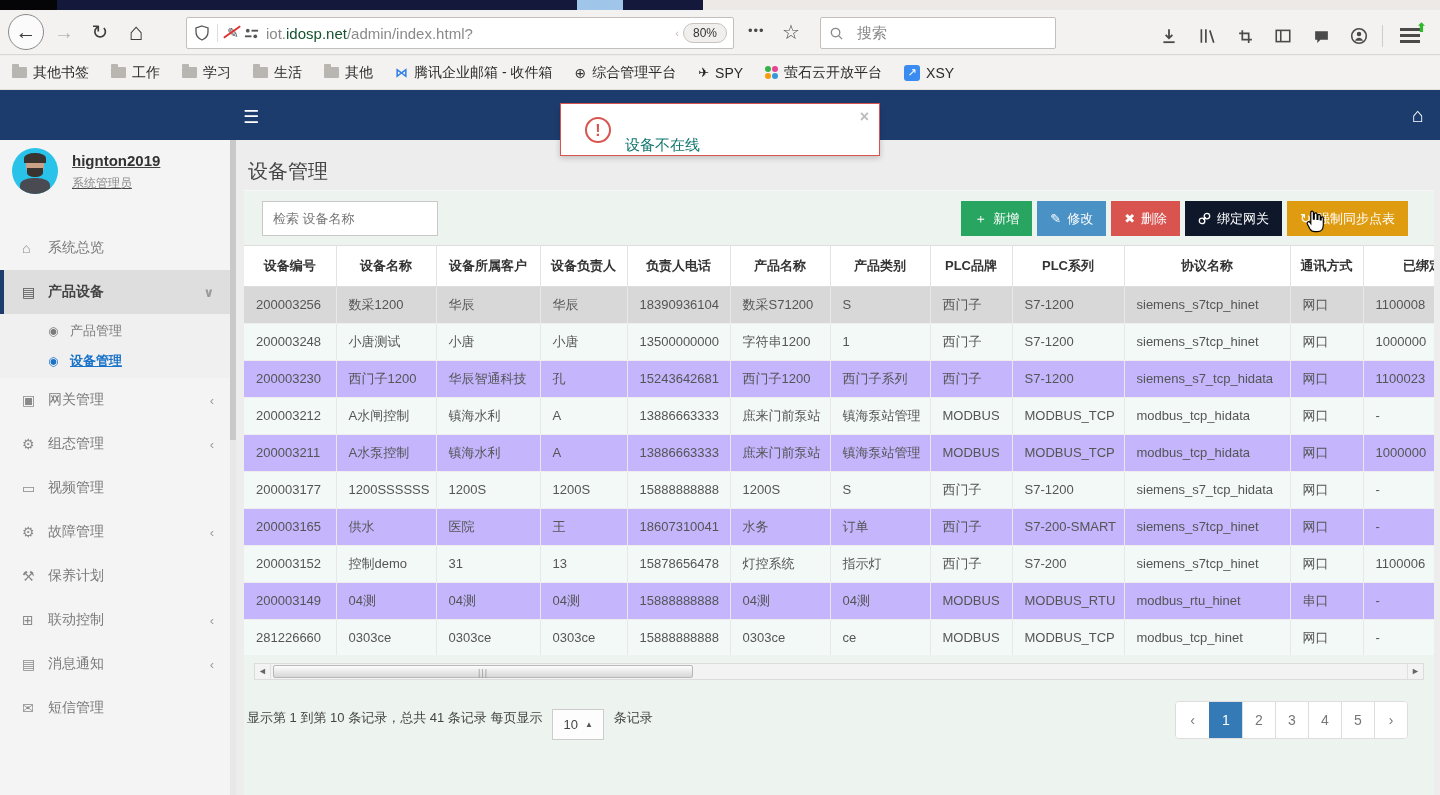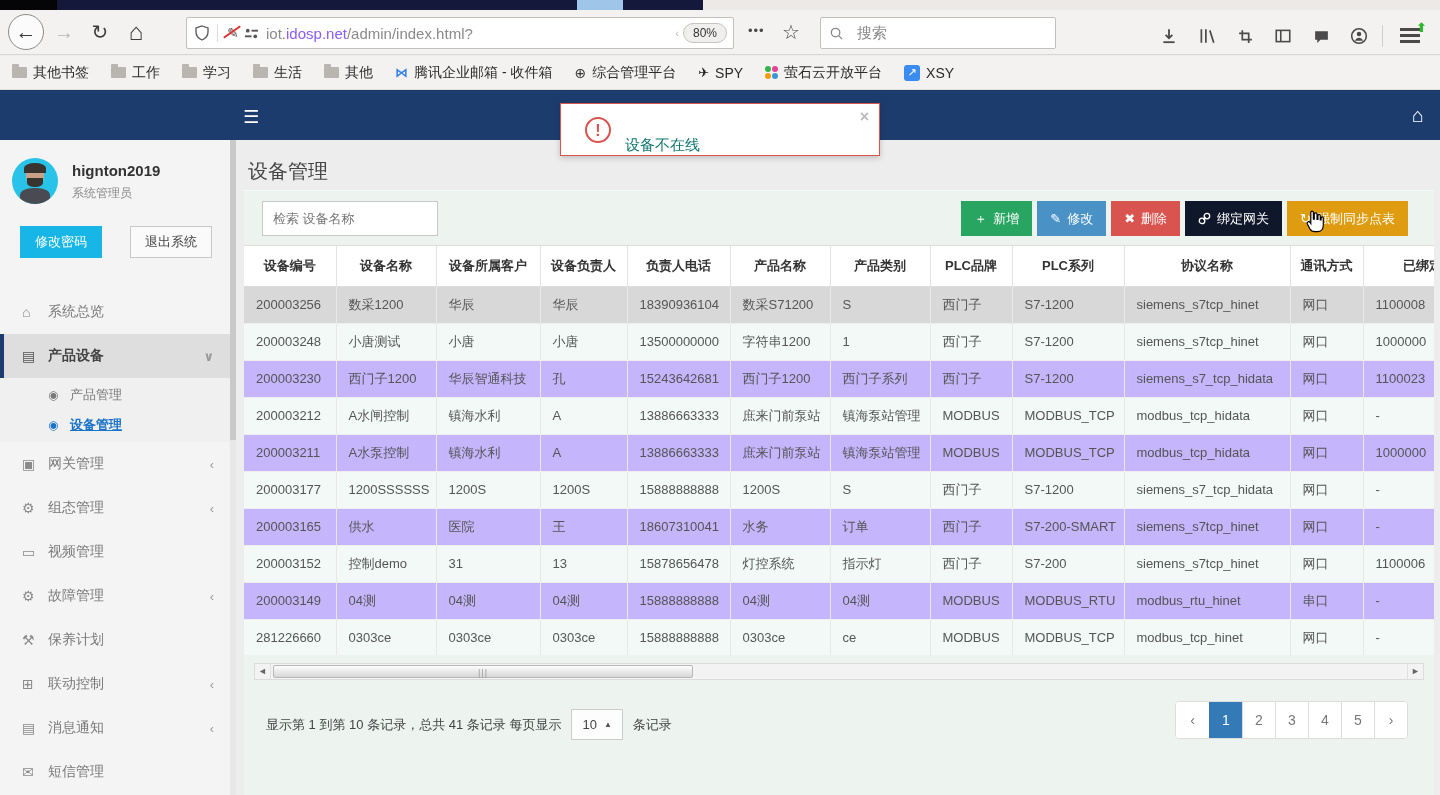--- a/index.html
+++ b/index.html
@@ -21,21 +21,21 @@
     font-size:21px; margin-left:8px; }
   .fwdbtn { color:#b9b6b2; }
   .urlbar { position:absolute; left:186px; top:7px; width:548px; height:32px; background:#fff;
     border:1px solid #c2bfbc; border-radius:2px; display:flex; align-items:center; padding:0 6px; }
   .urlbar .sep { width:1px; height:18px; background:#ddd; margin:0 6px; }
   .urlicon { width:18px; height:18px; display:inline-flex; align-items:center; justify-content:center; }
   .pencil-crossed { position:relative; color:#555; font-size:14px; }
   .pencil-crossed::after { content:''; position:absolute; left:-2px; top:7px; width:20px; height:2px;
     background:#e03030; transform:rotate(-35deg); }
   .urltext { margin-left:6px; font-size:15px; color:#8a8a8a; white-space:nowrap; overflow:hidden; flex:1; }
-  .urltext b { color:#8b5cf6; font-weight:normal; }
+  .urltext b { color:#14532d; font-weight:normal; }
   .reader-caret { color:#bbb; font-size:11px; margin:0 4px; }
   .zoompill { border:1px solid #c6c3c0; background:#f1efed; border-radius:10px; font-size:12px;
     color:#333; padding:2px 9px; white-space:nowrap; }
   .dots { position:absolute; left:748px; top:13px; color:#4a4a4a; font-size:13px; letter-spacing:1px; }
   .star { position:absolute; left:782px; top:10px; color:#4a4a4a; font-size:20px; }
   .searchbox { position:absolute; left:820px; top:7px; width:236px; height:32px; background:#fff;
     border:1px solid #c2bfbc; border-radius:2px; display:flex; align-items:center; padding:0 8px; color:#8a8a8a;gap:7px; }
   .searchbox span.ph { margin-left:6px; font-size:15px; }
   .chrome-right { position:absolute; left:1148px; top:10px; display:flex; align-items:center; height:32px; }
   .chrome-right .icon { width:34px; height:30px; display:flex; align-items:center; justify-content:center; margin-left:4px; }
@@ -69,21 +69,21 @@
     border:1px solid #d9534f; box-shadow:0 2px 6px rgba(0,0,0,.2); z-index:50; }
   .alertbox .excl { position:absolute; left:24px; top:13px; width:26px; height:26px; border:2px solid #d9534f;
     border-radius:50%; color:#d9534f; font-weight:bold; font-size:16px; text-align:center; line-height:24px; }
   .alertbox .msg { position:absolute; left:64px; top:32px; color:#0f766e; font-size:15px; }
   .alertbox .close { position:absolute; right:10px; top:4px; color:#bbb; font-size:16px; font-weight:bold; }
 
   
   .sidebar { position:absolute; left:0; top:140px; width:230px; height:655px; background:#f4f4f4; }
   .side-scroll { position:absolute; left:230px; top:140px; width:6px; height:655px; background:#e8e8e8; }
   .side-scroll .thumb { position:absolute; left:0; top:0; width:6px; height:300px; background:#c9c9c9; }
-  .userpanel { padding:18px 12px 0 12px; display:flex; }
+  .userpanel { padding:8px 12px 0 12px; display:flex;text-decoration:underline; }
   .avatar { width:46px; height:46px; border-radius:50%; background:#29c2e8; overflow:hidden; position:relative; flex:none; }
   .avatar .head { position:absolute; left:14px; top:8px; width:18px; height:20px; background:#caa187; border-radius:45%; }
   .avatar .hair { position:absolute; left:12px; top:5px; width:22px; height:10px; background:#3a3430; border-radius:50% 50% 0 0; }
   .avatar .beard { position:absolute; left:15px; top:20px; width:16px; height:9px; background:#3a3430; border-radius:0 0 45% 45%; }
   .avatar .body { position:absolute; left:8px; top:30px; width:30px; height:16px; background:#4a4a52; border-radius:45% 45% 0 0; }
   .userinfo { margin-left:14px; padding-top:4px; }
   .username { font-size:15px; font-weight:bold; color:#333; }
   .userrole { font-size:12px; color:#8a8a8a; margin-top:6px; }
   .userbtns { display:flex; padding:22px 12px 0 20px; }
   .btn-cyan { background:#17b6e6; color:#fff; border:1px solid #17b6e6; font-size:13px; padding:6px 14px; }
@@ -131,21 +131,21 @@
   .hscroll .arrow { position:absolute; top:0; width:16px; height:15px; color:#666; font-size:9px;
     text-align:center; line-height:15px; background:#f3f3f3; }
   .hscroll .arrow.left { left:0; border-right:1px solid #e0e0e0; }
   .hscroll .arrow.right { right:0; border-left:1px solid #e0e0e0; }
   .hscroll .thumb { position:absolute; left:18px; top:1px; width:420px; height:13px;
     background:linear-gradient(#fdfdfd,#d7d7d7); border:1px solid #b8b8b8; border-radius:2px; }
   .hscroll .grip { position:absolute; left:50%; top:2px; transform:translateX(-50%); color:#999;
     font-size:9px; letter-spacing:1px; }
 
   .tfoot { position:absolute; left:0; top:500px; width:100%; height:60px; }
-  .recinfo { position:absolute; left:22px; top:18px; font-size:13px; color:#444; display:flex; align-items:center; }
+  .recinfo { position:absolute; left:3px; top:18px; font-size:13px; color:#444; display:flex; }
   .perpage { display:inline-flex; align-items:center; border:1px solid #ccc; background:#fdfdfd;
     padding:7px 10px; margin:0 10px; font-size:13px; color:#444; }
   .perpage .caret { font-size:8px; margin-left:7px; color:#555; }
   .pager { position:absolute; right:26px; top:10px; display:flex; border:1px solid #ddd; border-radius:4px;
     overflow:hidden; background:#fff; }
   .pbtn { min-width:33px; height:36px; display:flex; align-items:center; justify-content:center;
     border-left:1px solid #ddd; color:#777; font-size:14px; background:#fff; padding:0 6px; }
   .pbtn:first-child { border-left:none; }
   .pbtn.active { background:#337ab7; color:#fff; border-color:#337ab7; }
 
@@ -332,24 +332,20 @@
     <div class="avatar">
       <div class="body"></div>
         <div class="head"></div>
         <div class="hair"></div>
         <div class="beard"></div>
     </div>
     <div class="userinfo">
       <div class="username">hignton2019</div>
       <div class="userrole">系统管理员</div>
     </div>
-  </div>
-  <div class="userbtns">
-    <button class="btn-cyan">修改密码</button>
-    <button class="btn-plain">退出系统</button>
   </div>
   <div class="menu">
       <div class="menu-item">
         <span class="micon">⌂</span>
         <span>系统总览</span>
       </div>
       <div class="menu-item active">
         <span class="micon">▤</span>
         <span>产品设备</span>
         <span class="chev">∨</span>

